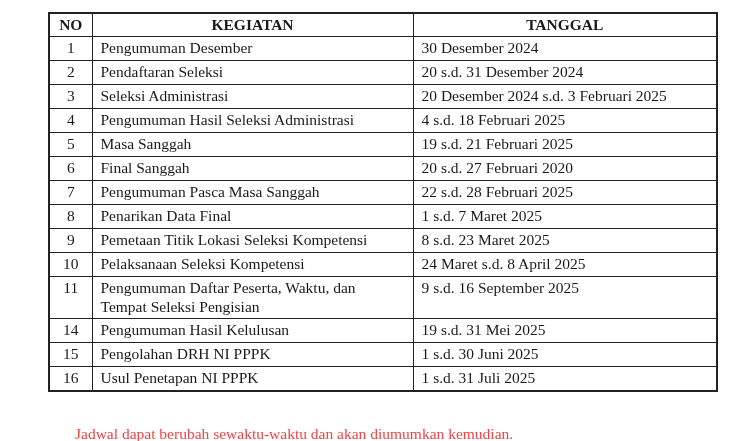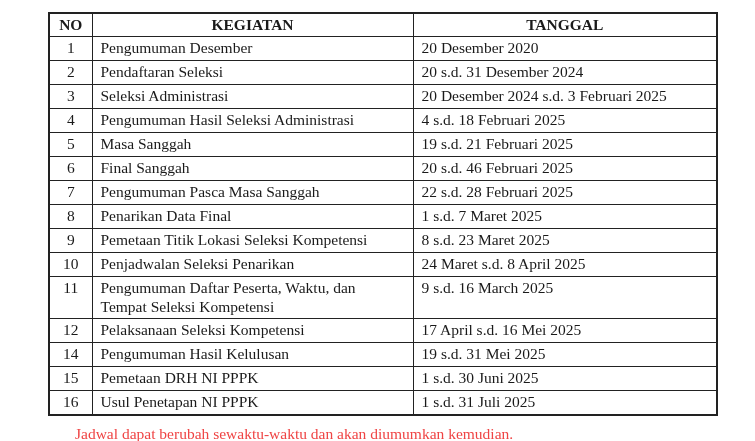--- a/index.html
+++ b/index.html
@@ -74,21 +74,21 @@
       <tr>
         <th>NO</th>
         <th>KEGIATAN</th>
         <th>TANGGAL</th>
       </tr>
     </thead>
     <tbody>
       <tr>
         <td class="cell-no">1</td>
         <td>Pengumuman Desember</td>
-        <td>20 Desember 2020</td>
+        <td>30 Desember 2024</td>
       </tr>
       <tr>
         <td class="cell-no">2</td>
         <td>Pendaftaran Seleksi</td>
         <td>20 s.d. 31 Desember 2024</td>
       </tr>
       <tr>
         <td class="cell-no">3</td>
         <td>Seleksi Administrasi</td>
         <td>20 Desember 2024 s.d. 3 Februari 2025</td>
@@ -99,60 +99,55 @@
         <td>4 s.d. 18 Februari 2025</td>
       </tr>
       <tr>
         <td class="cell-no">5</td>
         <td>Masa Sanggah</td>
         <td>19 s.d. 21 Februari 2025</td>
       </tr>
       <tr>
         <td class="cell-no">6</td>
         <td>Final Sanggah</td>
-        <td>20 s.d. 46 Februari 2025</td>
+        <td>20 s.d. 27 Februari 2020</td>
       </tr>
       <tr>
         <td class="cell-no">7</td>
         <td>Pengumuman Pasca Masa Sanggah</td>
         <td>22 s.d. 28 Februari 2025</td>
       </tr>
       <tr>
         <td class="cell-no">8</td>
         <td>Penarikan Data Final</td>
         <td>1 s.d. 7 Maret 2025</td>
       </tr>
       <tr>
         <td class="cell-no">9</td>
         <td>Pemetaan Titik Lokasi Seleksi Kompetensi</td>
         <td>8 s.d. 23 Maret 2025</td>
       </tr>
       <tr>
         <td class="cell-no">10</td>
-        <td>Penjadwalan Seleksi Penarikan</td>
+        <td>Pelaksanaan Seleksi Kompetensi</td>
         <td>24 Maret s.d. 8 April 2025</td>
       </tr>
       <tr>
         <td class="cell-no">11</td>
-        <td>Pengumuman Daftar Peserta, Waktu, dan Tempat Seleksi Kompetensi</td>
-        <td>9 s.d. 16 March 2025</td>
-      </tr>
-      <tr>
-        <td class="cell-no">12</td>
-        <td>Pelaksanaan Seleksi Kompetensi</td>
-        <td>17 April s.d. 16 Mei 2025</td>
+        <td>Pengumuman Daftar Peserta, Waktu, dan Tempat Seleksi Pengisian</td>
+        <td>9 s.d. 16 September 2025</td>
       </tr>
       <tr>
         <td class="cell-no">14</td>
         <td>Pengumuman Hasil Kelulusan</td>
         <td>19 s.d. 31 Mei 2025</td>
       </tr>
       <tr>
         <td class="cell-no">15</td>
-        <td>Pemetaan DRH NI PPPK</td>
+        <td>Pengolahan DRH NI PPPK</td>
         <td>1 s.d. 30 Juni 2025</td>
       </tr>
       <tr>
         <td class="cell-no">16</td>
         <td>Usul Penetapan NI PPPK</td>
         <td>1 s.d. 31 Juli 2025</td>
       </tr>
     </tbody>
   </table>
 

